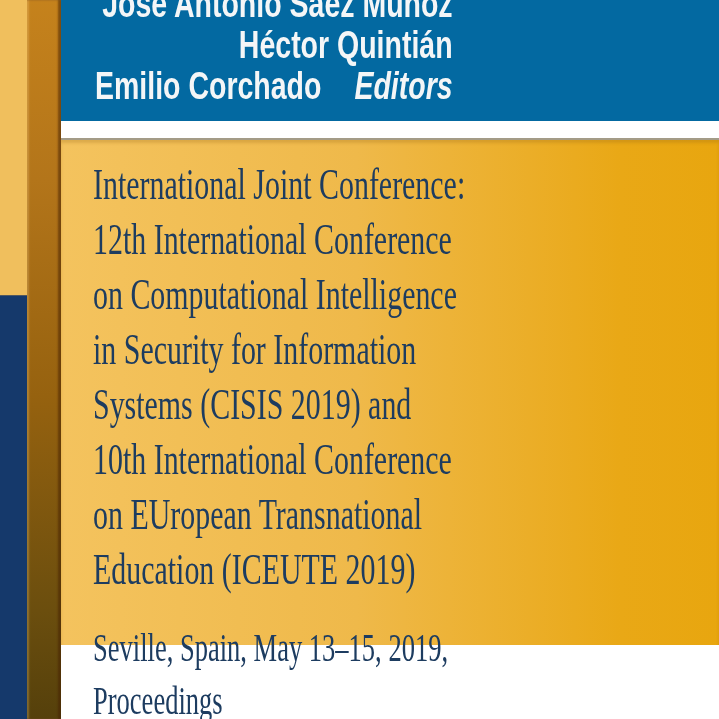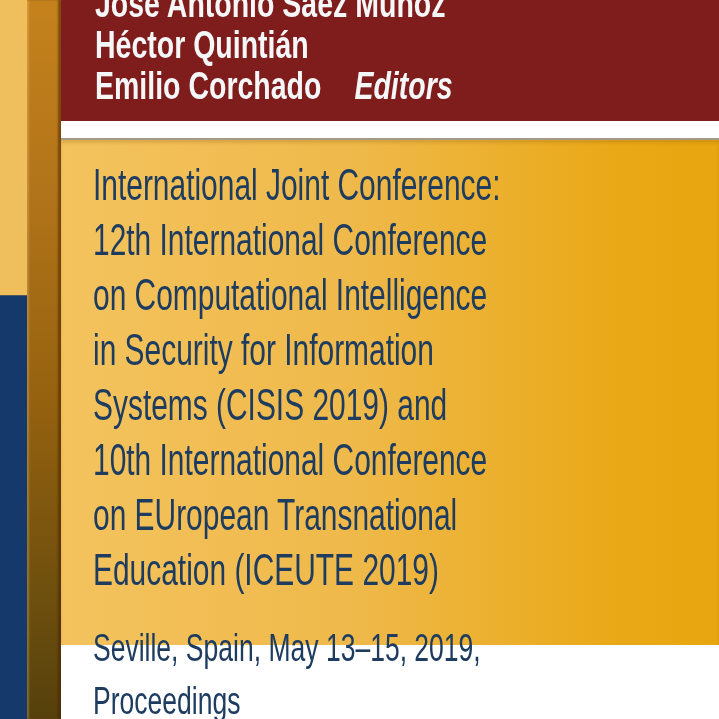--- a/index.html
+++ b/index.html
@@ -25,30 +25,32 @@
     position: absolute; left: 27px; top: 0; width: 34px; height: 719px;
     background: linear-gradient(180deg, #c5821c 0%, #b3751a 25%, #96620f 55%, #6b4e0e 85%, #55400b 100%);
     box-shadow: inset -3px 0 2px rgba(70, 32, 4, 0.55), inset 2px 0 2px rgba(255, 225, 160, 0.25);
   }
 
   
   .main { position: absolute; left: 61px; top: 0; width: 658px; height: 719px; }
 
   .band {
     position: absolute; left: 0; top: 0; width: 100%; height: 121px;
-    background: #7f1d1d;
+    background: #0369a1;
+    text-align: right;
   }
   .band-sep {
     position: absolute; left: 0; top: 138px; width: 100%; height: 2px;
     background: #a39b87;
   }
   .panel {
     position: absolute; left: 0; top: 140px; width: 100%; height: 505px;
     background: linear-gradient(90deg, #f4c35e 0%, #efb94a 45%, #e9a816 85%, #e8a60f 100%);
     box-shadow: inset 0 3px 3px rgba(150, 100, 20, 0.25);
+    font-family: Liberation Serif, serif;
   }
 
   .editors-block {
     position: absolute; left: 34px; top: -16px;
     font-size: 38px; line-height: 41px; font-weight: 700;
     color: #f4f6f7;
     white-space: nowrap;
     transform: scaleX(0.75);
     transform-origin: 0 0;
     letter-spacing: 0px;

